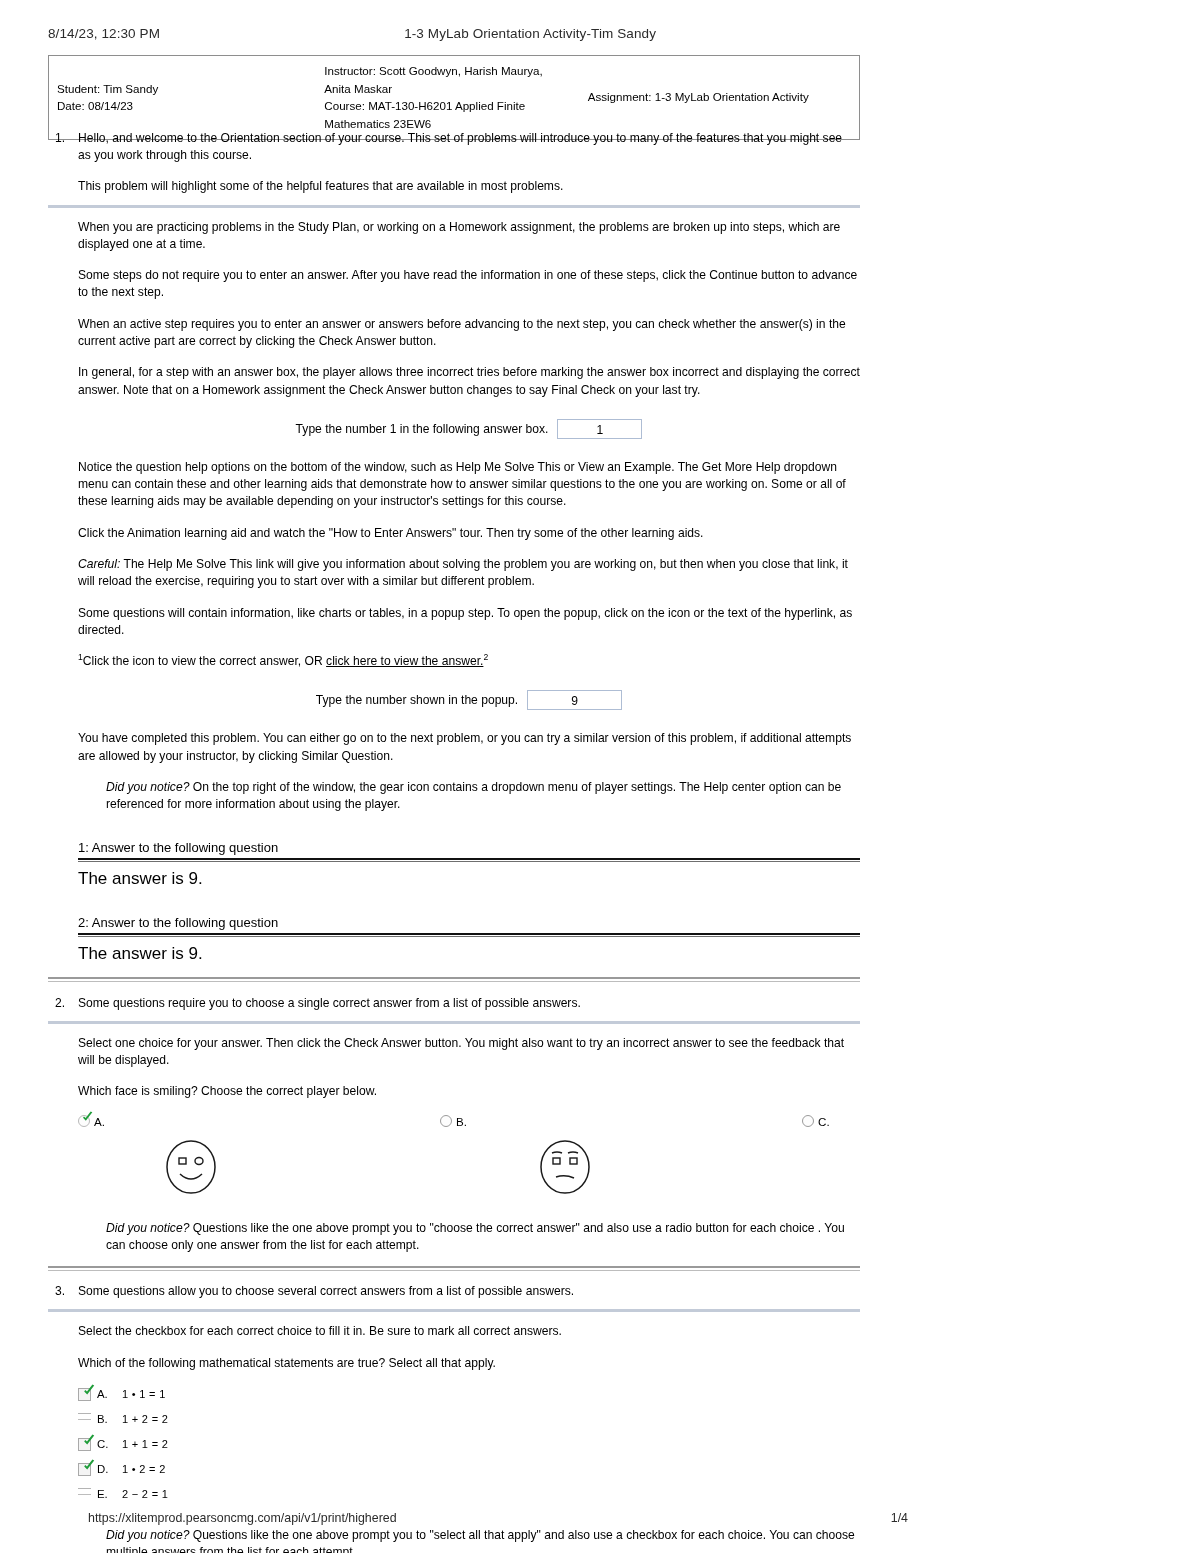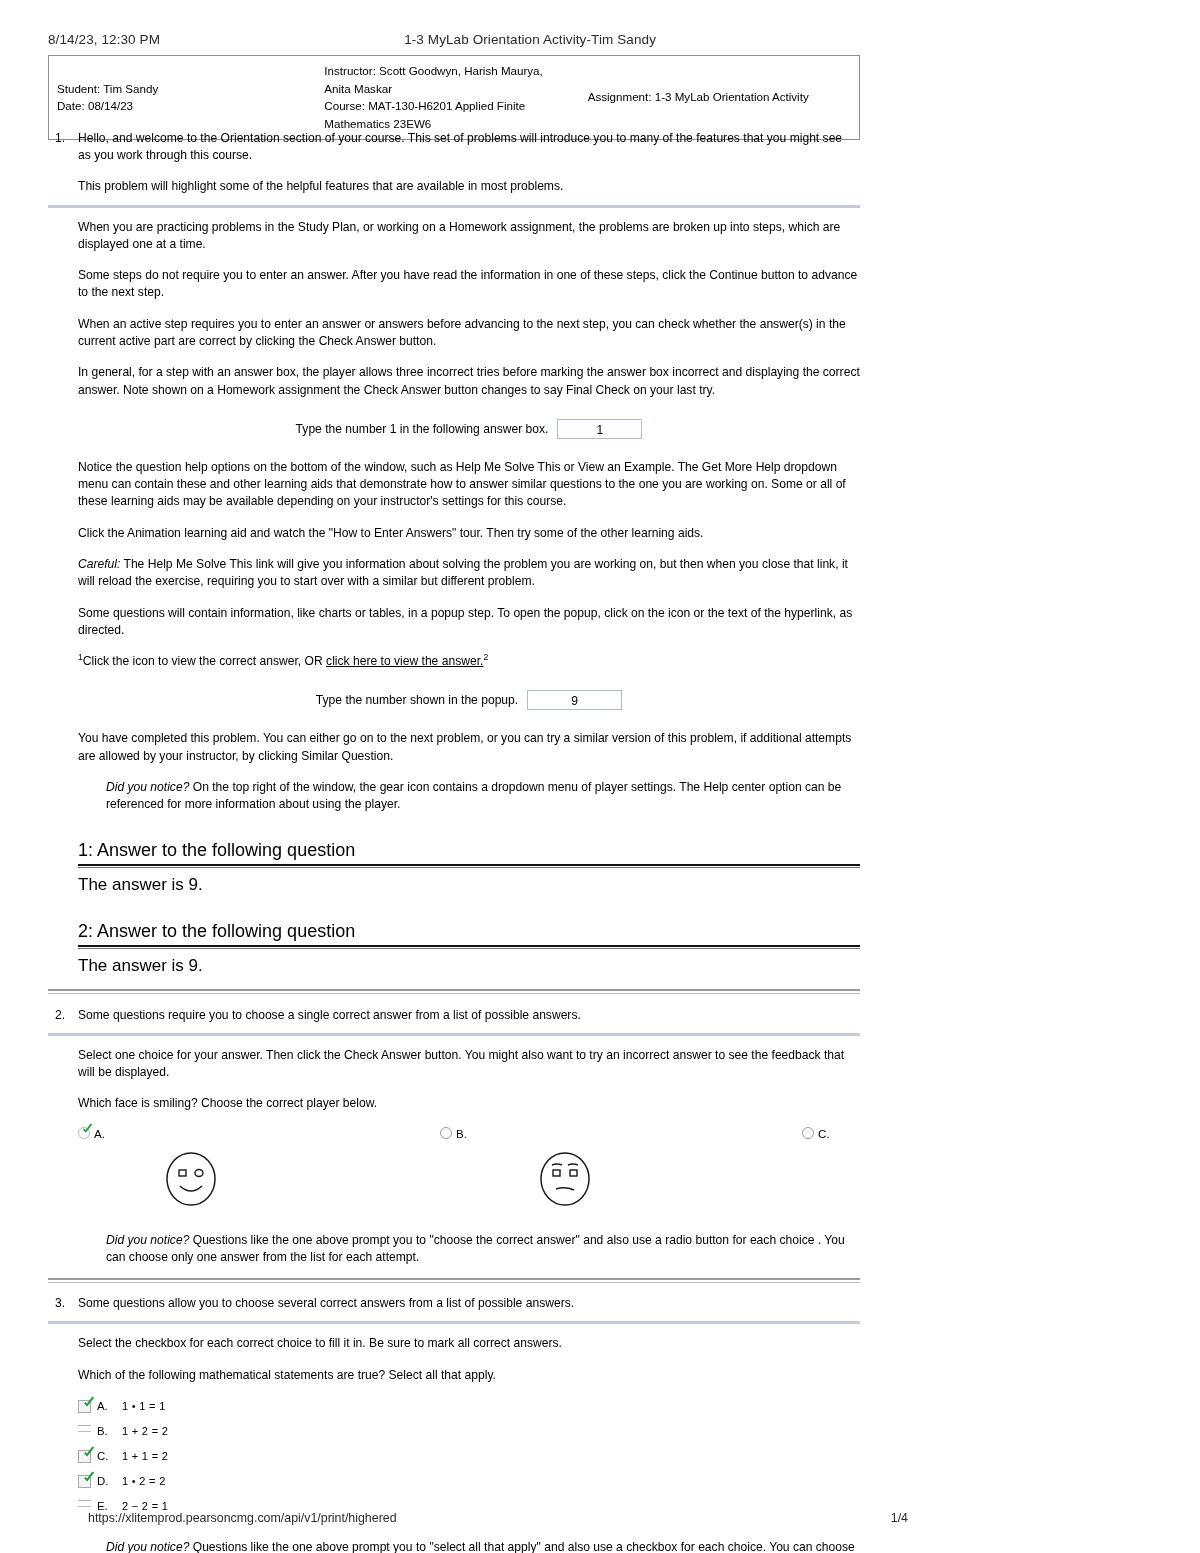--- a/index.html
+++ b/index.html
@@ -30,21 +30,21 @@
     left: 48px;
     right: 48px;
     display: flex;
     justify-content: space-between;
     align-items: baseline;
     font-size: 13.5px;
     color: #2b2b2b;
     letter-spacing: .1px;
   }
   .runhead .rh-left { white-space: nowrap; }
-  .runhead .rh-right { white-space: nowrap; padding-right: 258px; margin-top: 6px; }
+  .runhead .rh-right { white-space: nowrap; padding-right: 258px; }
 
   
   .infobox {
     position: absolute;
     top: 55px;
     left: 48px;
     width: 812px;
     box-sizing: border-box;
     border: 1px solid #8e8e8e;
     display: flex;
@@ -146,21 +146,21 @@
   }
   sup.mark {
     font-size: 8.6px;
     vertical-align: super;
     line-height: 0;
   }
 
   
   .ans-section { padding-left: 30px; }
   .ans-title {
-    font-size: 18px;
+    font-size: 13px;
     padding-bottom: 3px;
   }
   .ans-title-rule {
     border-top: 2px solid #111;
     border-bottom: 1px solid #6f6f6f;
     height: 1px;
     width: 100%;
   }
   .ans-text {
     font-size: 17px;
@@ -325,21 +325,21 @@
 
       <div class="rule-light"></div>
 
       <div class="body-block">
         <p class="para">When you are practicing problems in the Study Plan, or working on a Homework assignment, the problems are broken up into steps, which are displayed one at a time.</p>
         <div class="sp-14"></div>
         <p class="para">Some steps do not require you to enter an answer.  After you have read the information in one of these steps, click the Continue button to advance to the next step.</p>
         <div class="sp-14"></div>
         <p class="para">When an active step requires you to enter an answer or answers before advancing to the next step, you can check whether the answer(s) in the current active part are correct by clicking the Check Answer button.</p>
         <div class="sp-14"></div>
-        <p class="para">In general, for a step with an answer box, the player allows three incorrect tries before marking the answer box incorrect and displaying the correct answer.  Note shown on a Homework assignment the Check Answer button changes to say Final Check on your last try.</p>
+        <p class="para">In general, for a step with an answer box, the player allows three incorrect tries before marking the answer box incorrect and displaying the correct answer.  Note that on a Homework assignment the Check Answer button changes to say Final Check on your last try.</p>
         <div class="sp-20"></div>
 
         <div class="answerline">
           <span>Type the number 1 in the following answer box.</span>
           <span class="ans-box w1">1</span>
         </div>
 
         <div class="sp-20"></div>
         <p class="para">Notice the question help options on the bottom of the window, such as Help Me Solve This or View an Example.  The Get More Help dropdown menu can contain these and other learning aids that demonstrate how to answer similar questions to the one you are working on.  Some or all of these learning aids may be available depending on your instructor's settings for this course.</p>
         <div class="sp-14"></div>

